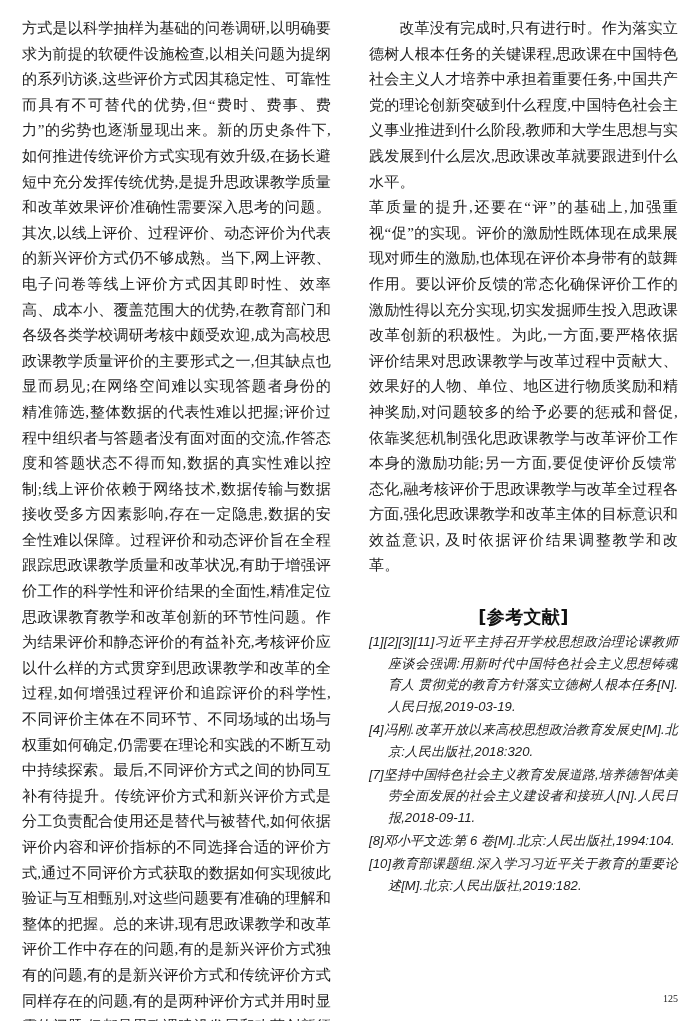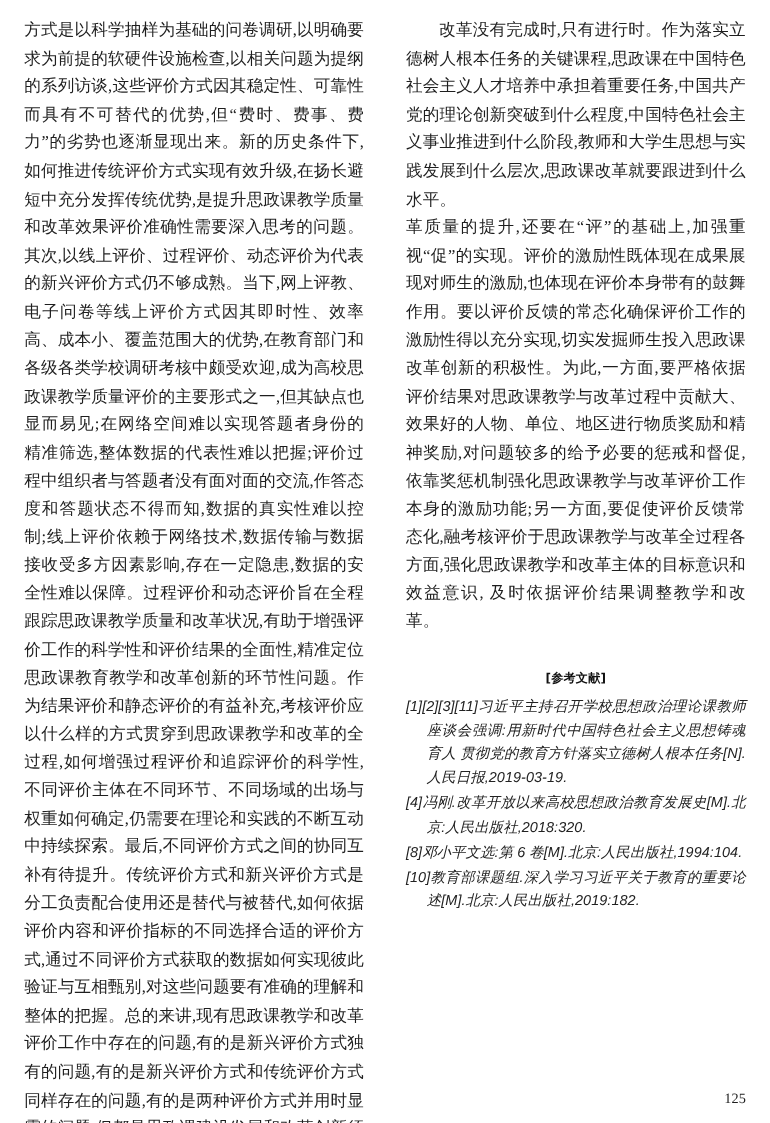--- a/index.html
+++ b/index.html
@@ -56,21 +56,21 @@
   }
 
   
   .refs-wrap {
     margin-top: 27px;
   }
   .refs-title {
     text-align: center;
     font-weight: bold;
     font-family: "DejaVu Sans", "Liberation Sans", sans-serif;
-    font-size: 11px;
+    font-size: 18px;
     line-height: 22px;
     margin: 0 0 3px 0;
     letter-spacing: 0.02em;
     color: #111111;
   }
   .ref-item {
     font-size: 13.1px;
     line-height: 21.6px;
     text-align: justify;
     text-justify: inter-ideograph;
@@ -80,21 +80,21 @@
     font-family: Liberation Sans, sans-serif;
     font-style: italic;
     color: #222222;
     letter-spacing: 0.005em;
   }
 
   .folio {
     position: absolute;
     right: 22px;
     bottom: 14px;
-    font-size: 13px;
+    font-size: 10px;
     line-height: 16px;
     font-family: "Liberation Serif", "DejaVu Serif", serif;
     color: #1c1c1c;
   }
 </style>
 </head>
 <body>
 
 <div class="page">
 
@@ -108,20 +108,21 @@
     <div class="col">
       <p class="para">改革没有完成时,只有进行时。作为落实立德树人根本任务的关键课程,思政课在中国特色社会主义人才培养中承担着重要任务,中国共产党的理论创新突破到什么程度,中国特色社会主义事业推进到什么阶段,教师和大学生思想与实践发展到什么层次,思政课改革就要跟进到什么水平。</p>
 
       <p class="para cont">革质量的提升,还要在“评”的基础上,加强重视“促”的实现。评价的激励性既体现在成果展现对师生的激励,也体现在评价本身带有的鼓舞作用。要以评价反馈的常态化确保评价工作的激励性得以充分实现,切实发掘师生投入思政课改革创新的积极性。为此,一方面,要严格依据评价结果对思政课教学与改革过程中贡献大、效果好的人物、单位、地区进行物质奖励和精神奖励,对问题较多的给予必要的惩戒和督促,依靠奖惩机制强化思政课教学与改革评价工作本身的激励功能;另一方面,要促使评价反馈常态化,融考核评价于思政课教学与改革全过程各方面,强化思政课教学和改革主体的目标意识和效益意识, 及时依据评价结果调整教学和改革。</p>
 
       <div class="refs-wrap">
         <div class="refs-title">[参考文献]</div>
 
         <div class="ref-item">[1][2][3][11]习近平主持召开学校思想政治理论课教师座谈会强调:用新时代中国特色社会主义思想铸魂育人 贯彻党的教育方针落实立德树人根本任务[N].人民日报,2019-03-19.</div>
         <div class="ref-item">[4]冯刚.改革开放以来高校思想政治教育发展史[M].北京:人民出版社,2018:320.</div>
+        <div class="ref-item">[7]坚持中国特色社会主义教育发展道路,培养德智体美劳全面发展的社会主义建设者和接班人[N].人民日报,2018-09-11.</div>
         <div class="ref-item">[8]邓小平文选:第 6 卷[M].北京:人民出版社,1994:104.</div>
         <div class="ref-item">[10]教育部课题组.深入学习习近平关于教育的重要论述[M].北京:人民出版社,2019:182.</div>
 
       </div>
 
     </div>
 
   </div>
 
   <div class="folio">125</div>

